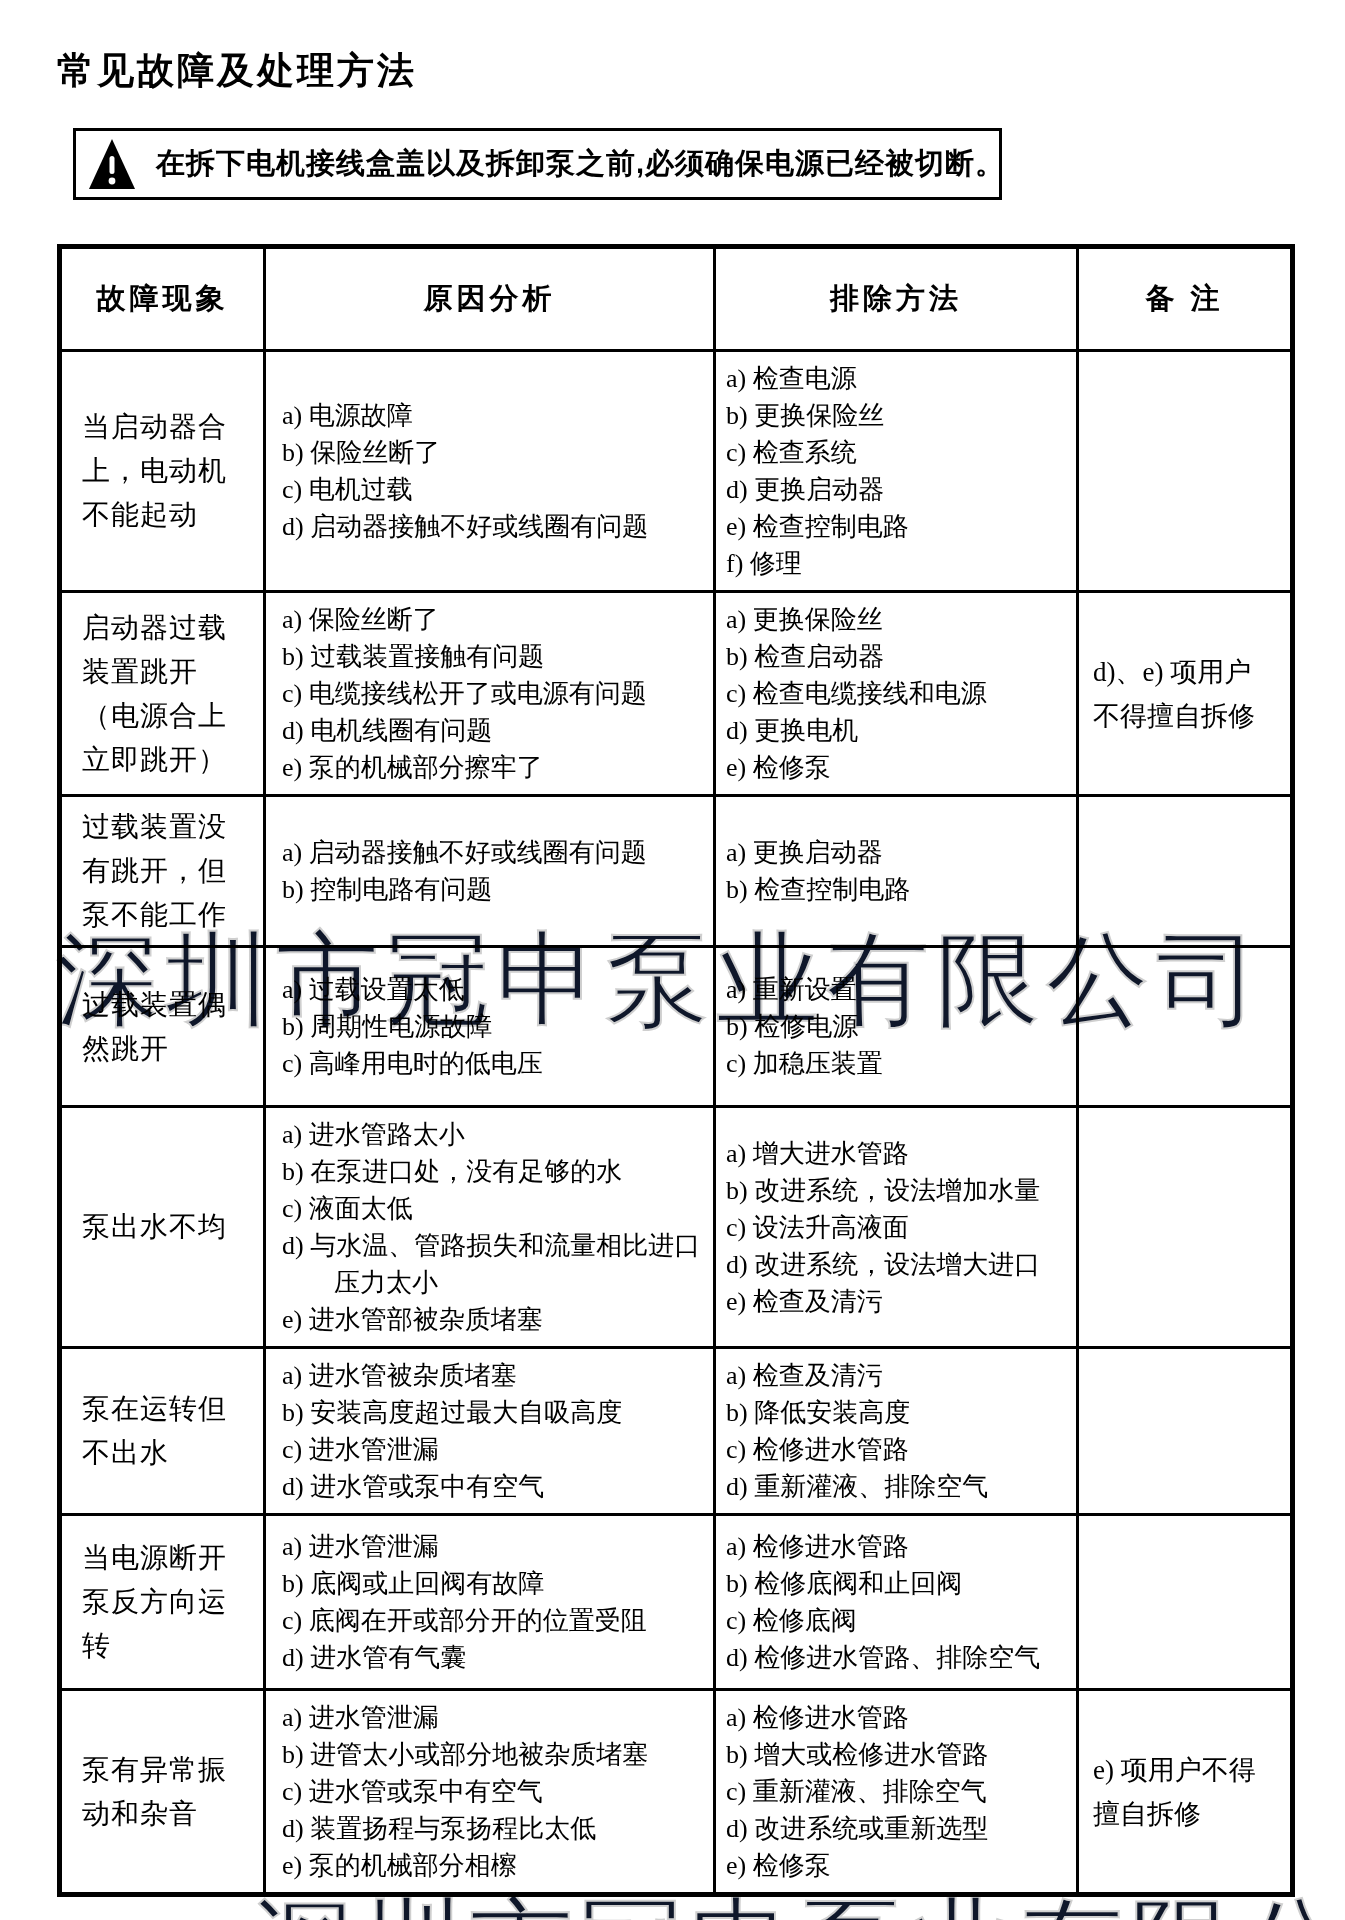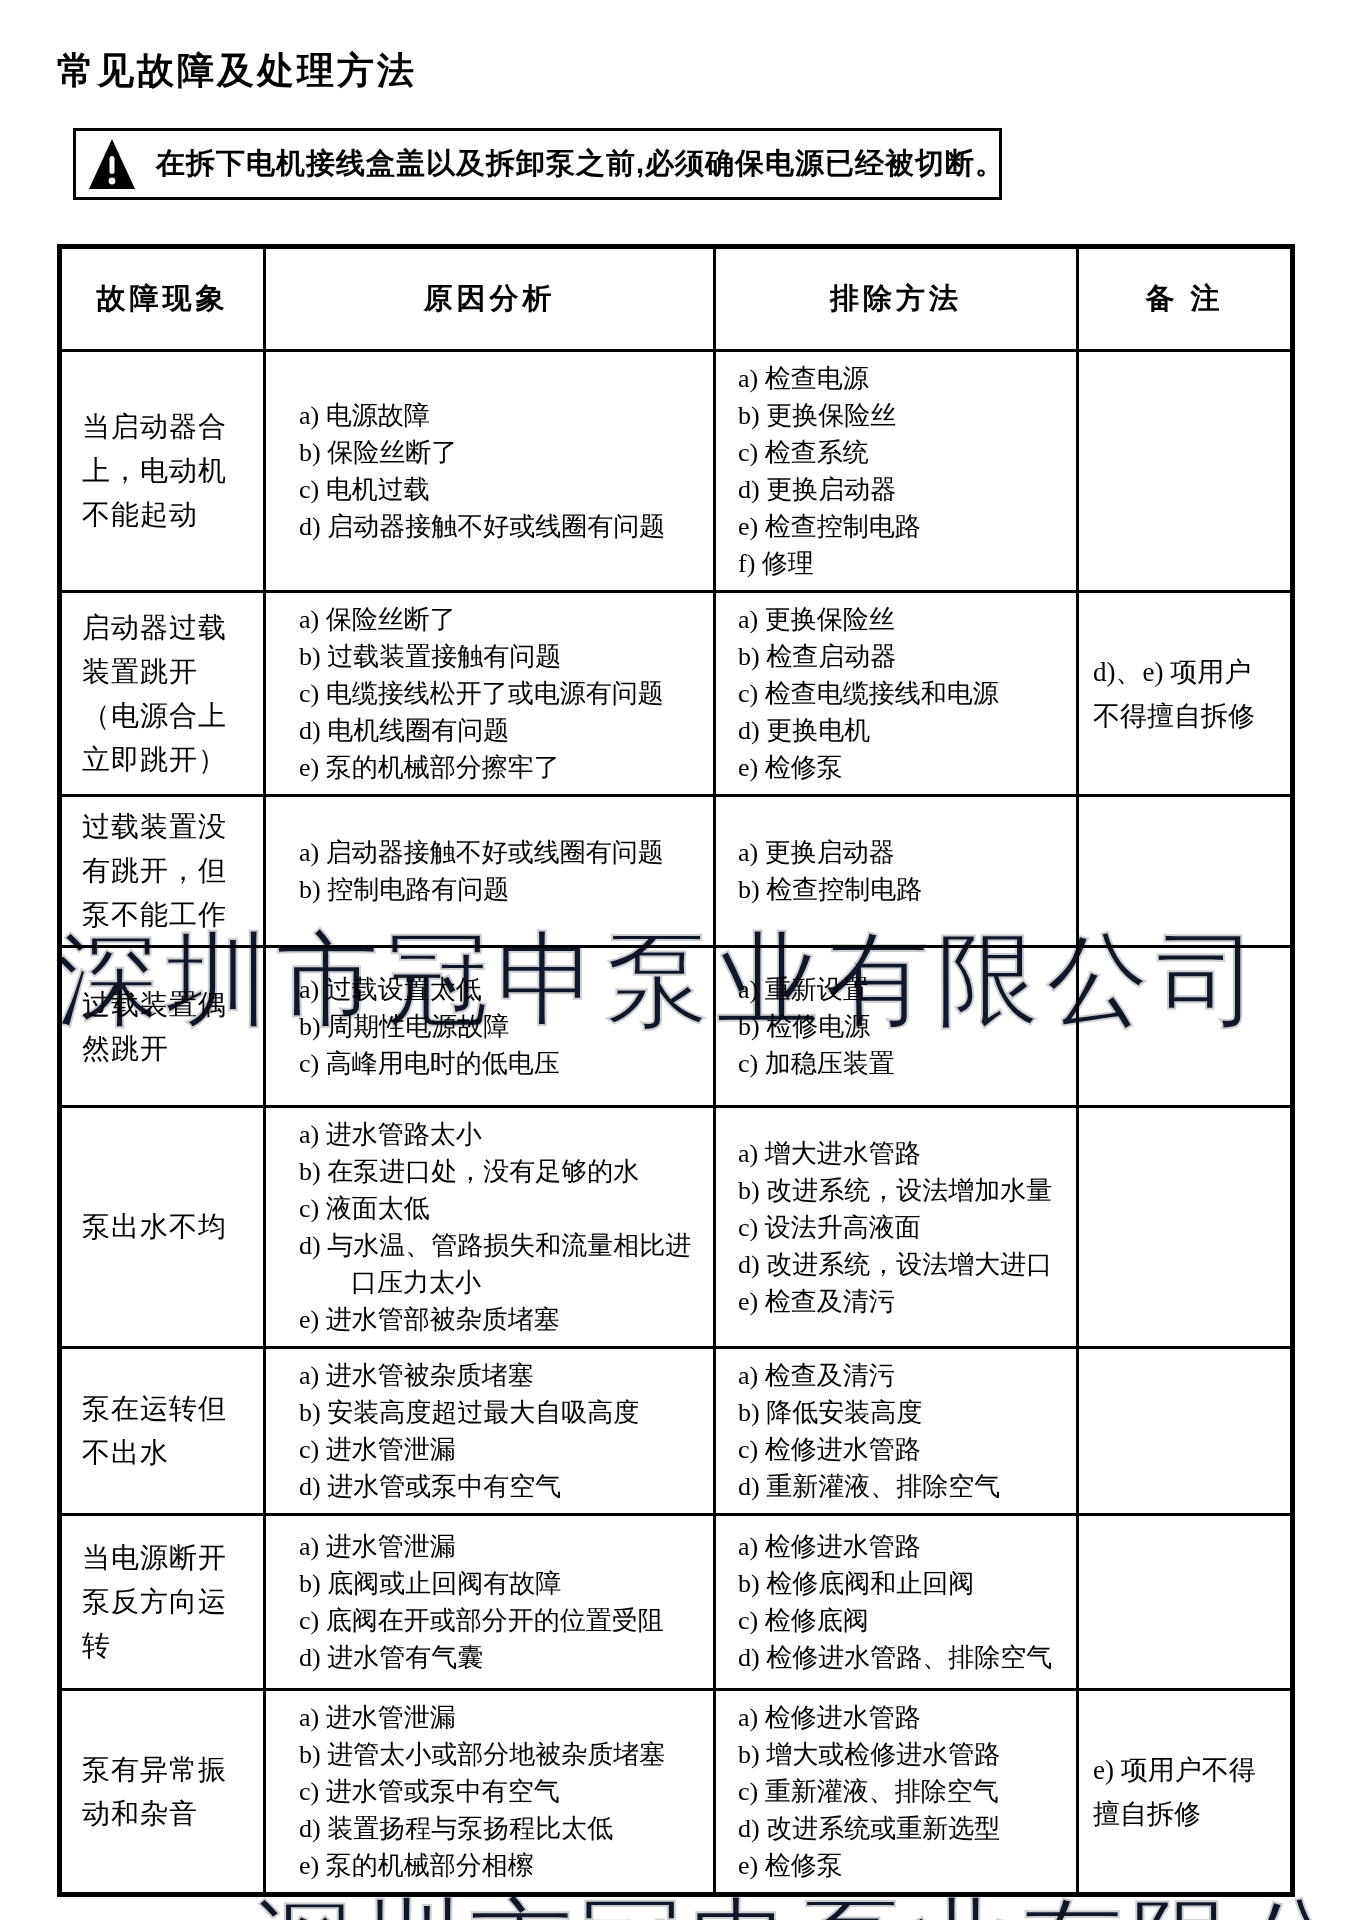--- a/index.html
+++ b/index.html
@@ -35,22 +35,22 @@
   }
   .fault-table th,.fault-table td{border:3px solid #000;}
   .fault-table thead tr{height:104px;}
   .fault-table th{
     font-family:"Liberation Sans","DejaVu Sans",sans-serif;
     font-weight:bold;font-size:29px;letter-spacing:4px;
     text-align:center;vertical-align:middle;
   }
   .fault-table td{vertical-align:middle;font-size:26px;}
   td.phenomenon{padding:8px 20px;line-height:44px;letter-spacing:1px;font-size:28px;}
-  td.causes{padding:8px 6px 8px 33px;}
-  td.remedies{padding:8px 4px 8px 22px;}
+  td.causes{padding:8px 6px 8px 16px;}
+  td.remedies{padding:8px 4px 8px 10px;}
   td.remark{padding:8px 14px;line-height:44px;font-size:27px;}
   .cell-list{line-height:37px;}
   .cell-list .li{padding-left:2.0em;text-indent:-2.0em;}
   
   .fault-table tbody tr:nth-child(1){height:225px;}
   .fault-table tbody tr:nth-child(2){height:199px;}
   .fault-table tbody tr:nth-child(3){height:147px;}
   .fault-table tbody tr:nth-child(4){height:160px;}
   .fault-table tbody tr:nth-child(5){height:218px;}
   .fault-table tbody tr:nth-child(6){height:166px;}

